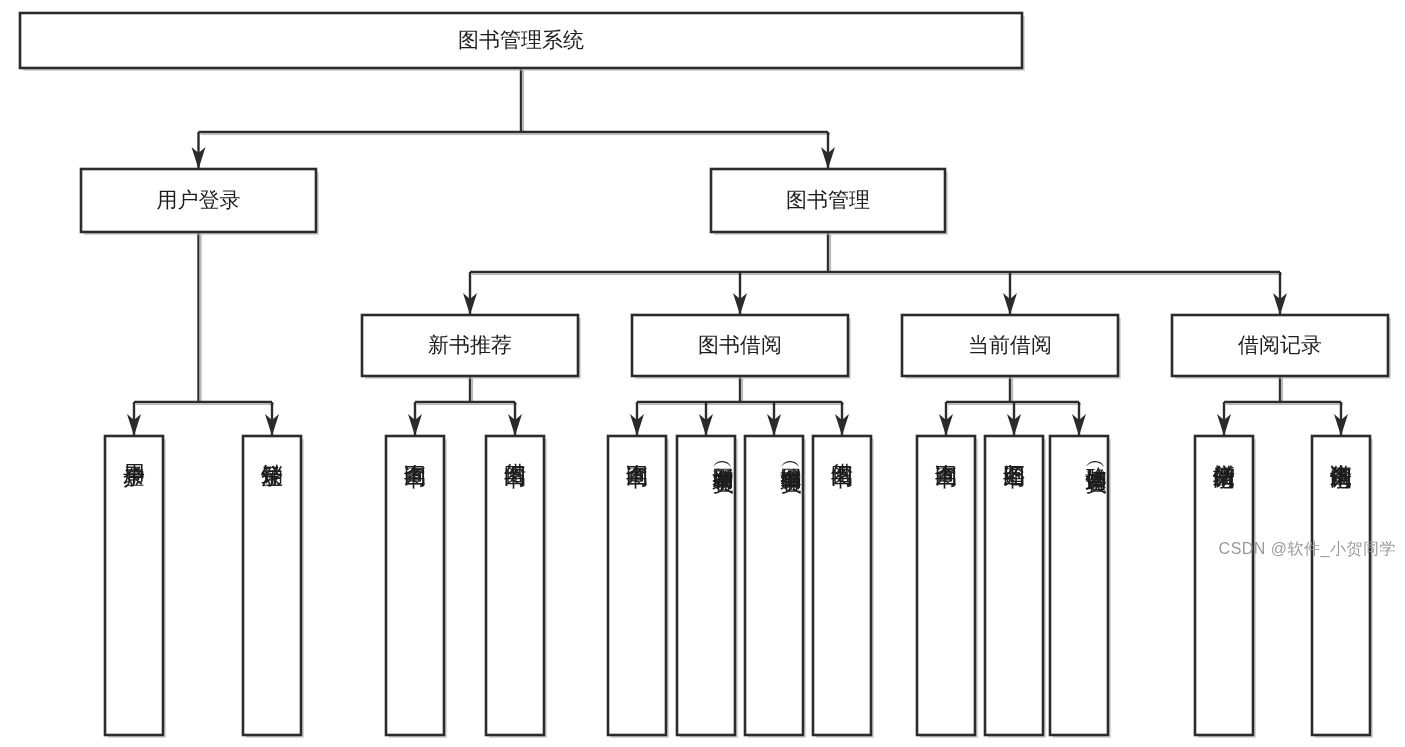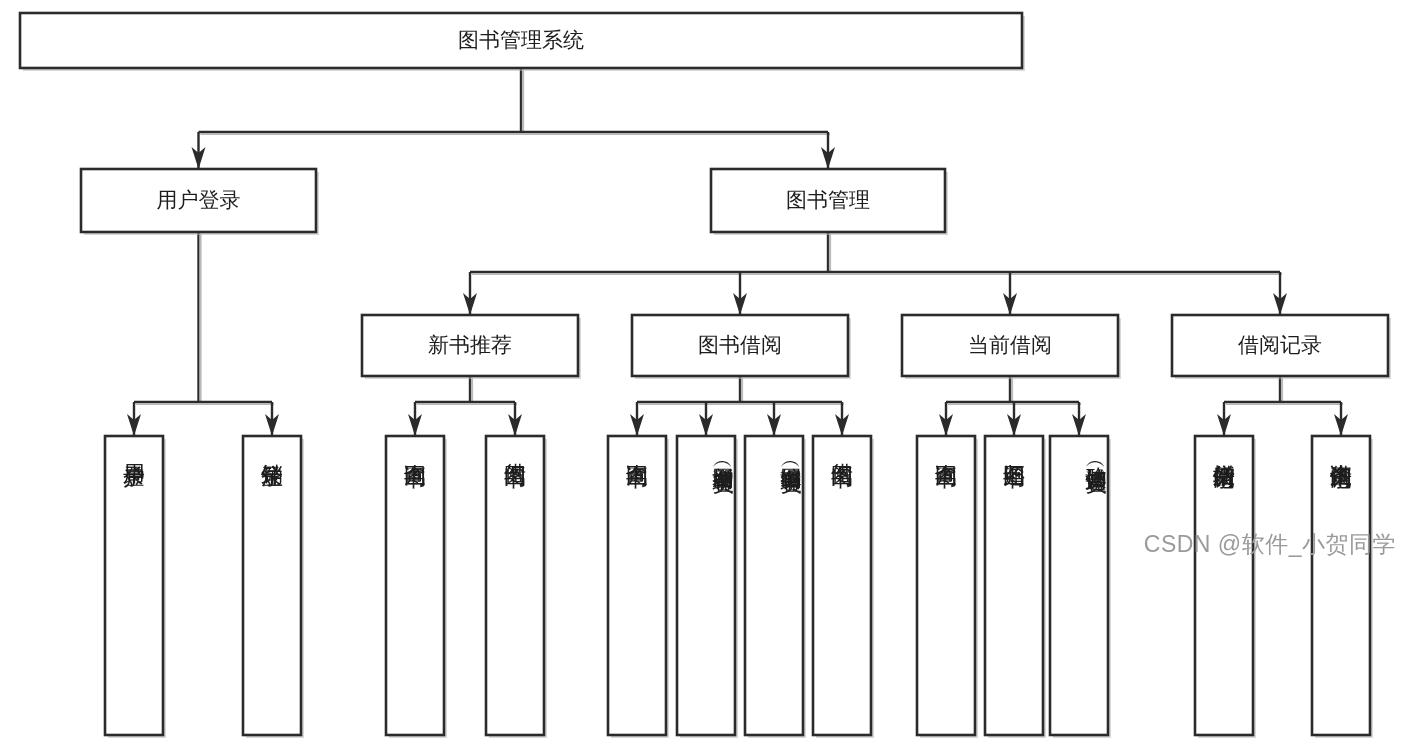--- a/index.html
+++ b/index.html
@@ -16,21 +16,21 @@
               fill:#1d1d1d;font-size:21px;text-anchor:middle;
               dominant-baseline:middle;}
   .vlabel{position:absolute;writing-mode:vertical-rl;text-orientation:upright;
           font-family:"Liberation Sans","DejaVu Sans",sans-serif;
           font-size:22px;line-height:1.18;color:#1d1d1d;
           letter-spacing:1px;white-space:nowrap;
           display:flex;align-items:center;justify-content:flex-start;
           pointer-events:none;}
   .watermark{position:absolute;right:9px;bottom:6px;
              font-family:"Liberation Sans","DejaVu Sans",sans-serif;
-             font-size:23px;color:#9a9a9a;letter-spacing:.5px;
+             font-size:16px;color:#9a9a9a;letter-spacing:.5px;
              white-space:nowrap;}
 </style>
 </head>
 <body>
 
 <div id="diagram-root">
   <svg id="tree" viewBox="0 0 1405 747">
     <defs></defs>
     <g id="edges-layer">
         <line x1="521" y1="68" x2="521" y2="132" class="edge"></line>

